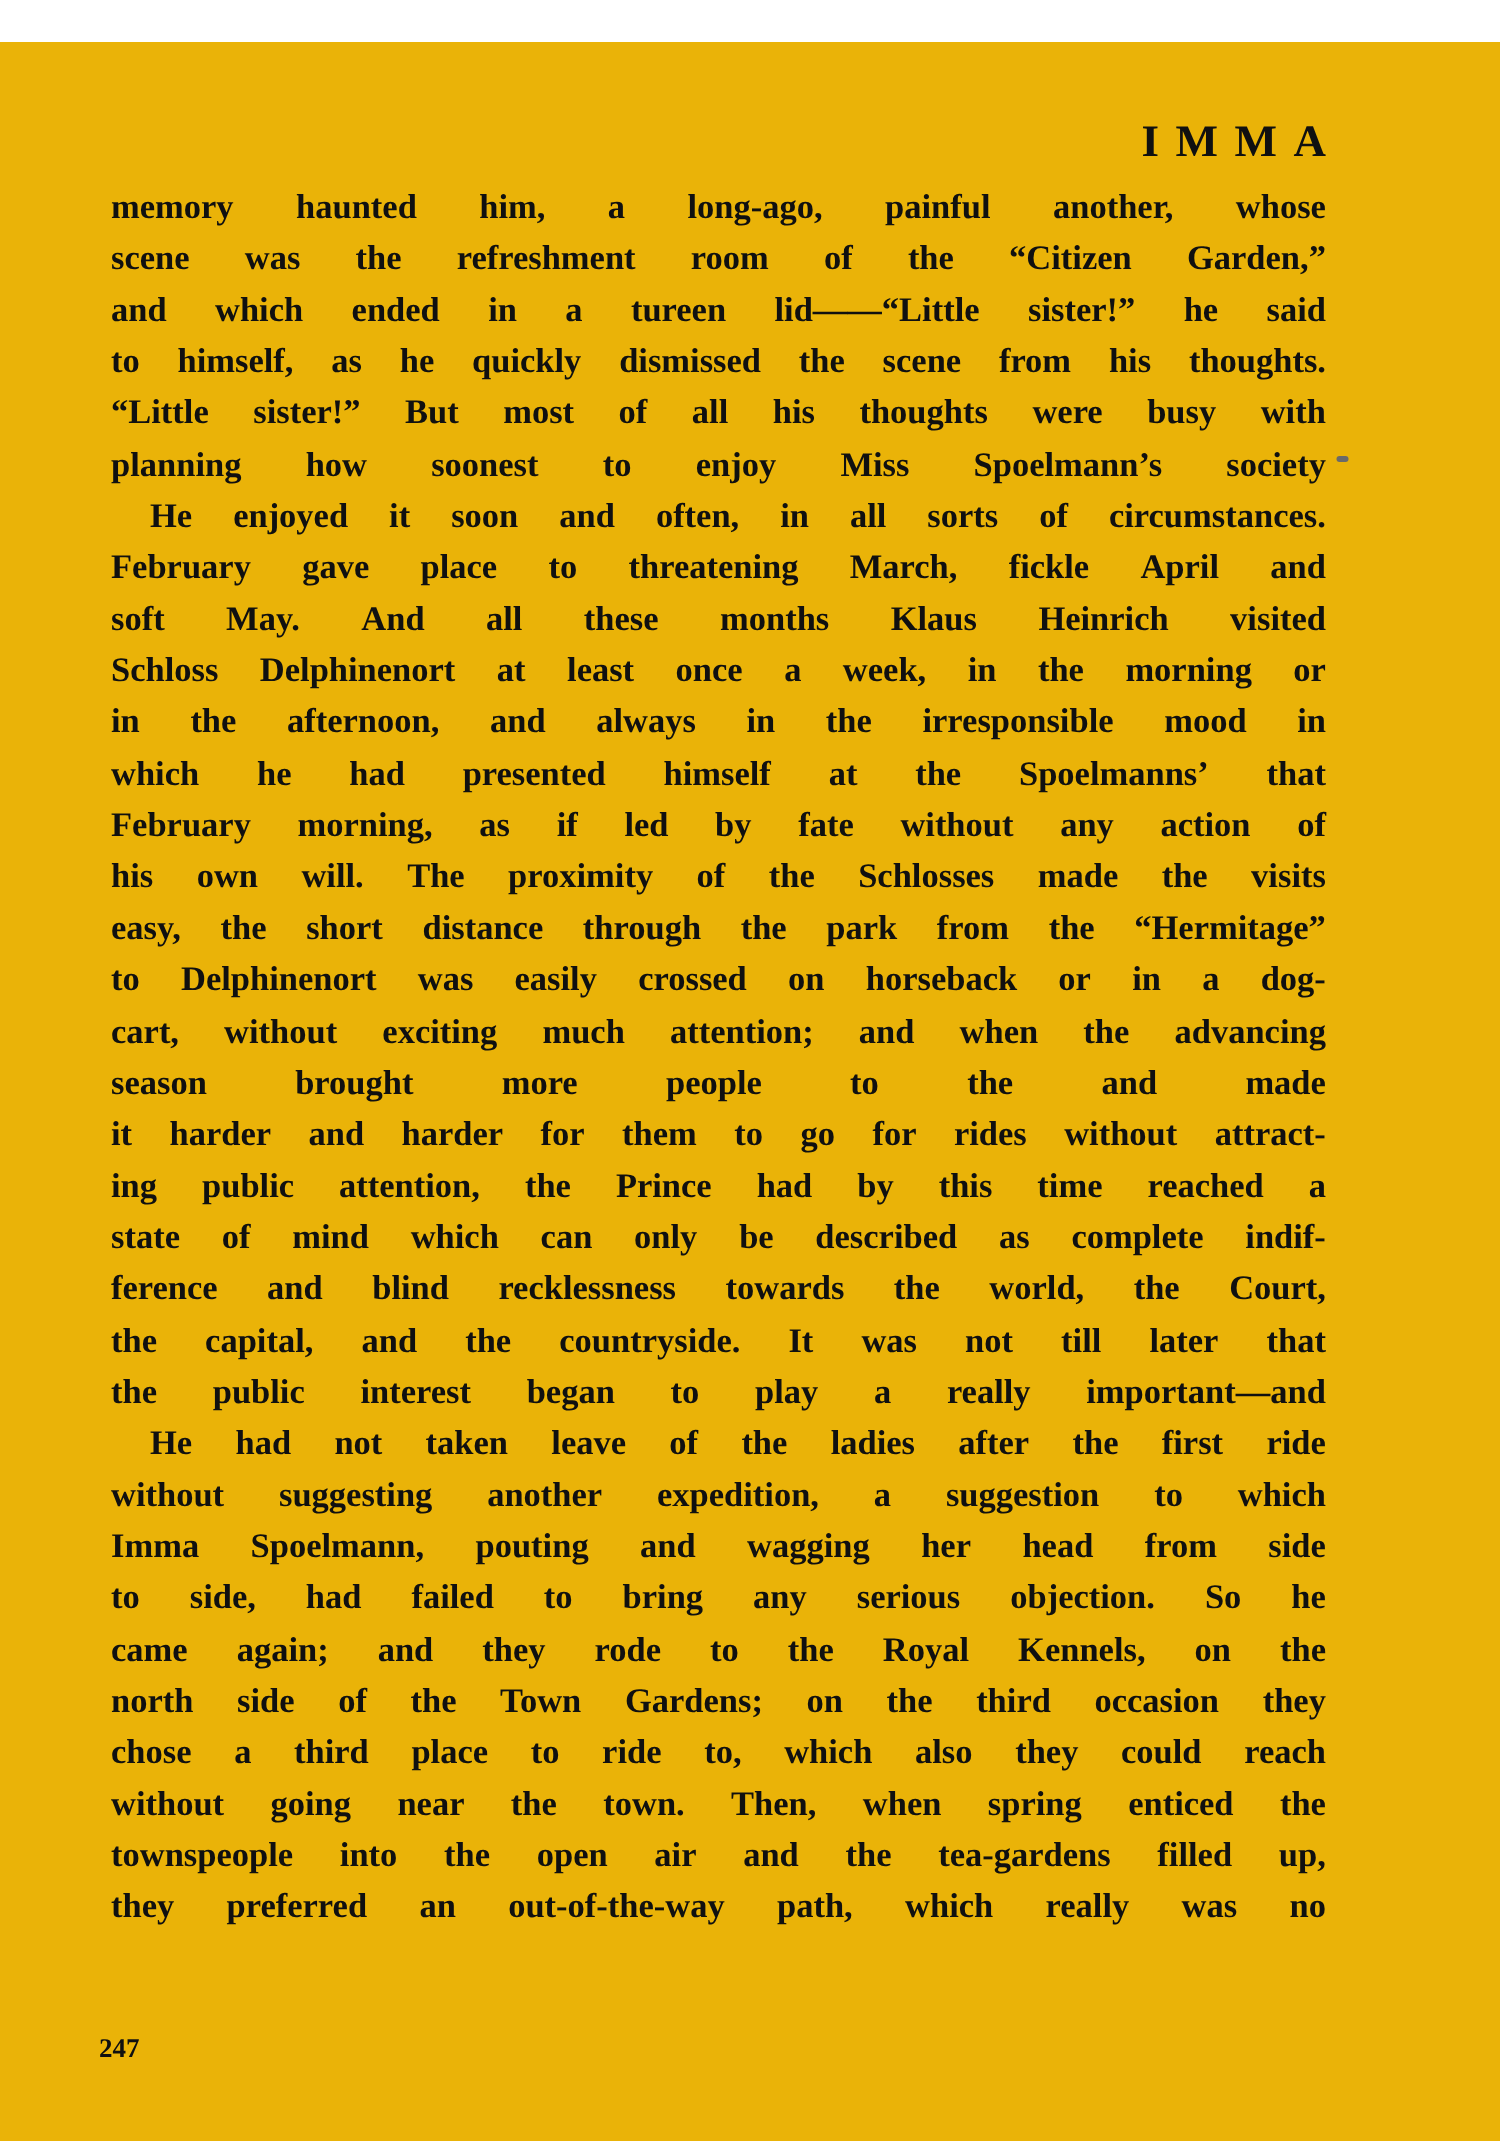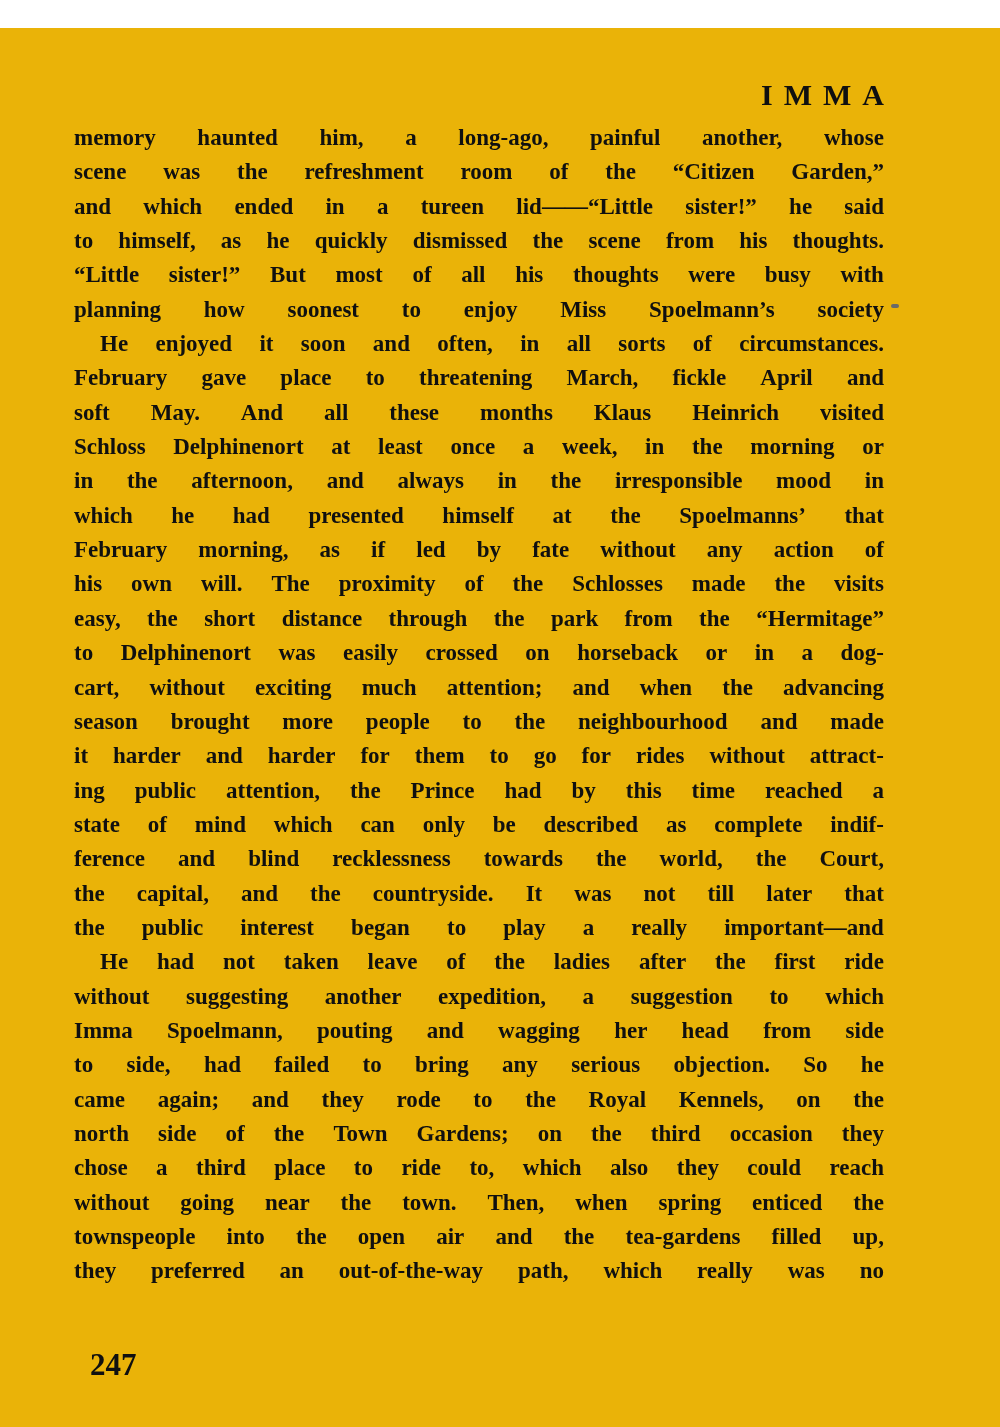--- a/index.html
+++ b/index.html
@@ -39,23 +39,23 @@
   }
   .jl {
     display: flex;
     justify-content: space-between;
     align-items: baseline;
   }
   .indent { padding-left: 26px; }
   .end { text-align: left; }
   .folio {
     position: absolute;
-    left: 90px;
+    left: 66px;
     top: 1320px;
-    font-size: 31px;
+    font-size: 18px;
     font-weight: 700;
     line-height: 34px;
   }
   .speck {
     position: absolute;
     left: 891px;
     top: 276px;
     width: 8px;
     height: 4px;
     background: #6a6a6a;
@@ -274,21 +274,20 @@
         <span>the</span>
         <span>advancing</span>
       </div>
     <div class="ln jl">
         <span>season</span>
         <span>brought</span>
         <span>more</span>
         <span>people</span>
         <span>to</span>
         <span>the</span>
-        <span>neighbourhood</span>
         <span>and</span>
         <span>made</span>
       </div>
     <div class="ln jl">
         <span>it</span>
         <span>harder</span>
         <span>and</span>
         <span>harder</span>
         <span>for</span>
         <span>them</span>

